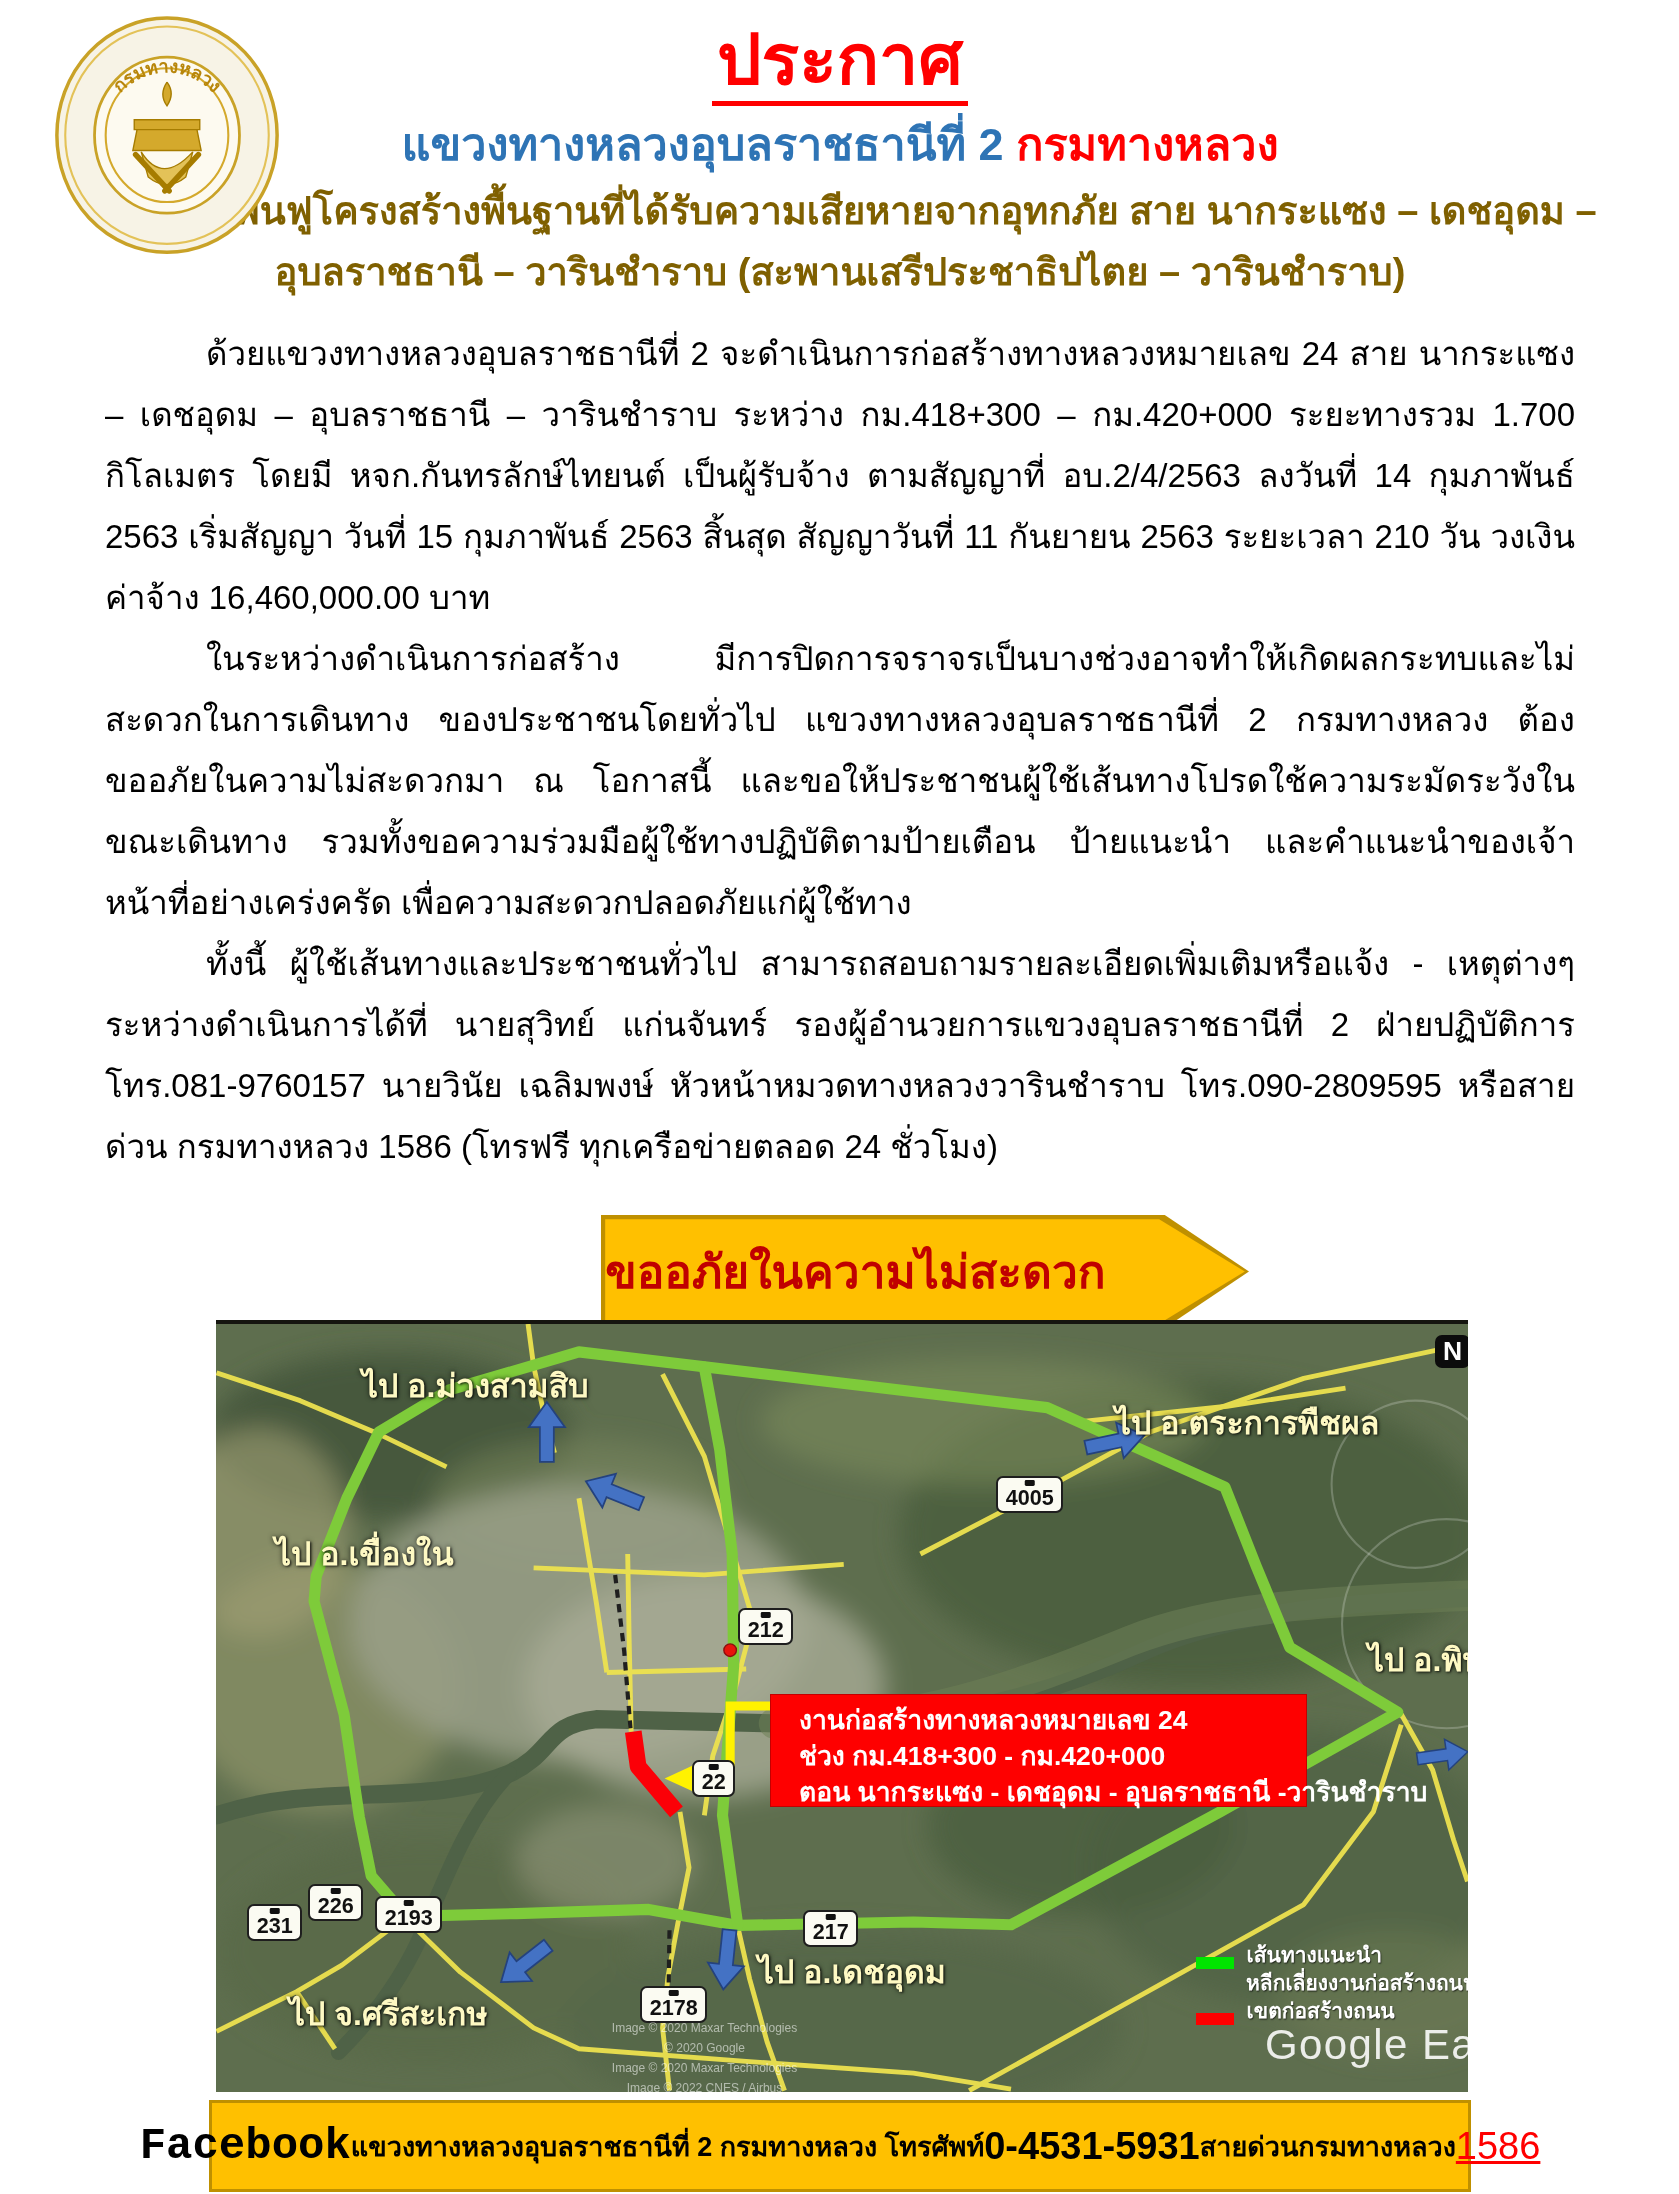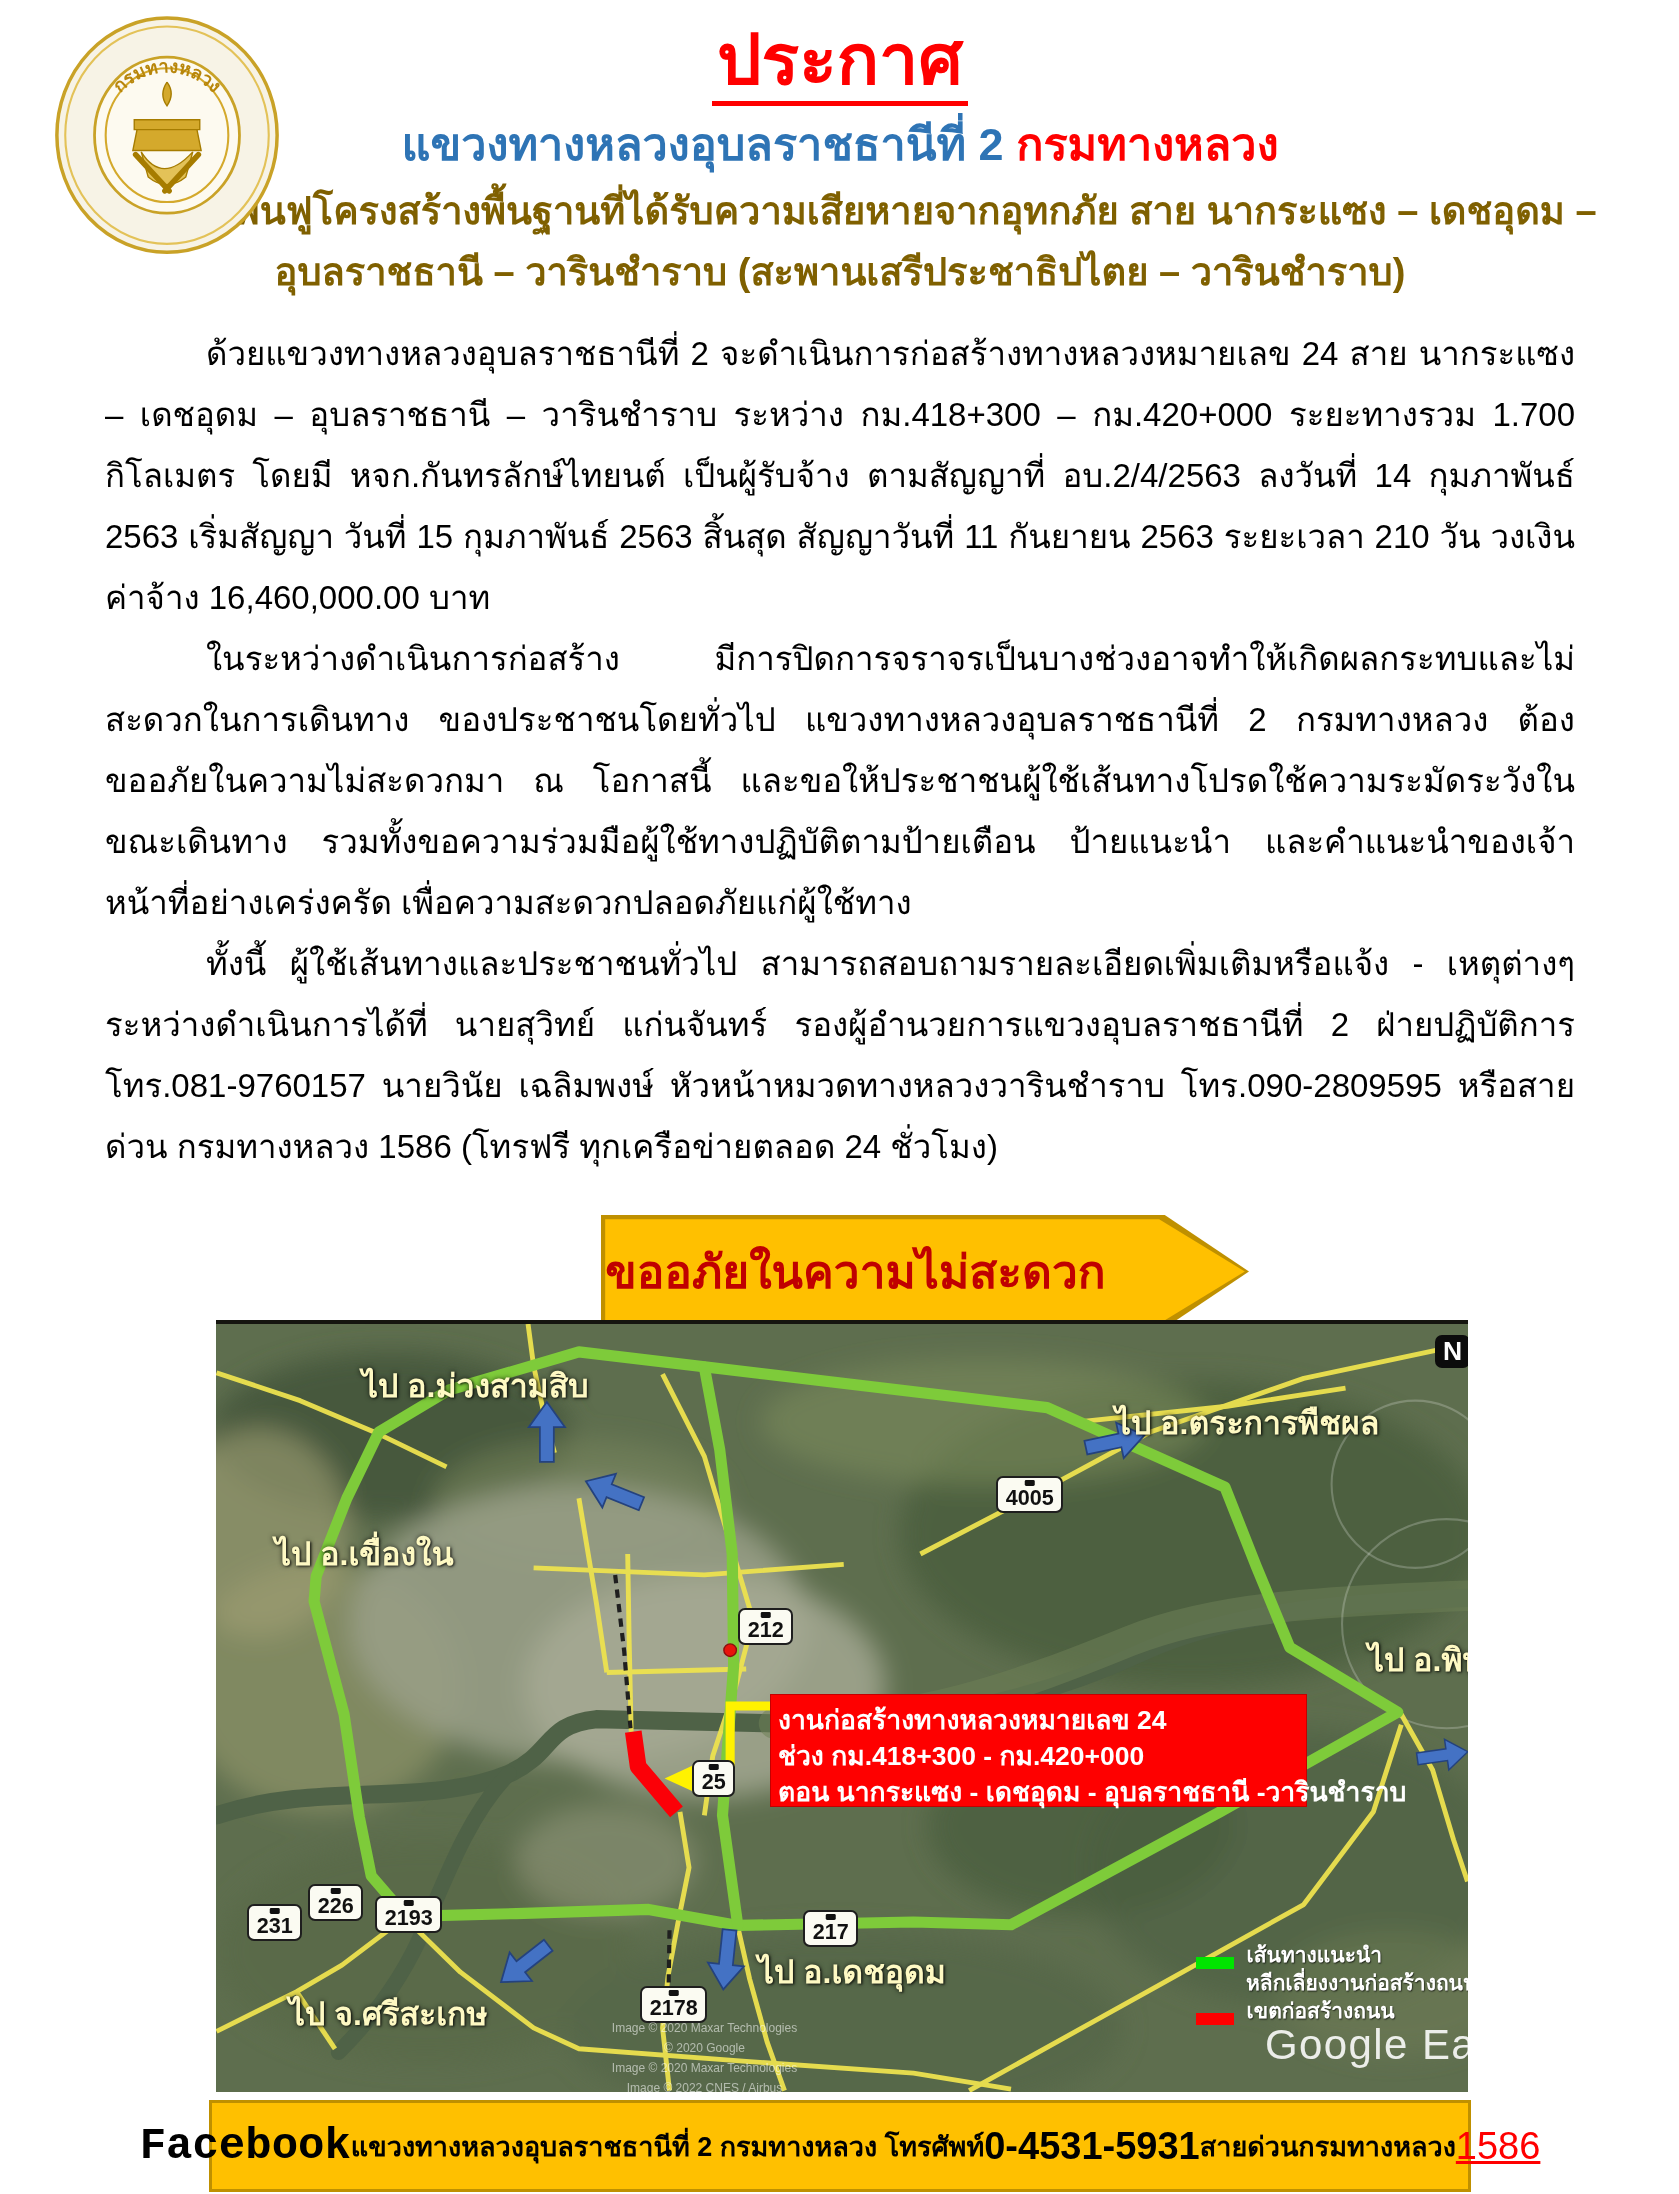--- a/index.html
+++ b/index.html
@@ -34,21 +34,21 @@
   .map-label{position:absolute; color:#fef9c3; font-weight:bold; font-size:32px; white-space:nowrap;
     text-shadow:0 0 4.9px rgba(0,0,0,.7), 1.4px 1.4px 2.1px rgba(0,0,0,.6);}
   .shield{position:absolute; background:#fbfbf2; border:2.1px solid #1e1e1e; border-radius:7px;
     padding:9px 7.7px 2.1px; font-size:21.6px; font-weight:bold; color:#111; line-height:1; white-space:nowrap;}
   .shield::before{content:""; position:absolute; top:2.1px; left:50%; transform:translateX(-50%);
     width:10.5px; height:6.3px; background:#111; border-radius:1.4px;}
   .north-badge{position:absolute; left:1219px; top:11px; width:35px; height:33px; background:#0c0c0c;
     border-radius:7px; color:#fff; font-weight:bold; font-size:26.5px; text-align:center; line-height:33px;}
   .infobox{position:absolute; left:554px; top:370px; width:537px; height:113px; background:#FE0000;
     border:1.4px solid #c40000; box-sizing:border-box; color:#fff; font-weight:bold; font-size:26.5px;
-    padding:7px 0 0 7px; line-height:36px; white-space:nowrap;}
+    padding:7px 0 0 28px; line-height:36px; white-space:nowrap;}
   .legend{position:absolute; left:980px; top:617px; width:293px; font-size:21px; color:#fff;
     font-weight:bold; text-shadow:0.7px 0.7px 1.4px rgba(0,0,0,.7); line-height:28px;}
   .legend-row{display:flex; align-items:flex-end;}
   .legend-swatch{display:inline-block; width:38px; height:12px; margin-right:12.6px; flex:0 0 auto;}
   .legend-indent{margin-left:50px;}
   .sw-green{background:#00E400;} .sw-red{background:#FE0000;}
   .gwatermark{position:absolute; left:1049px; top:697px; font-size:42px; color:rgba(255,255,255,.88);
     letter-spacing:1.4px; white-space:nowrap;}
   .attrib{position:absolute; left:363px; top:694px; width:251px; text-align:center;
     font-size:12px; color:rgba(255,255,255,.55); line-height:20px; white-space:nowrap;}
@@ -213,21 +213,21 @@
     </svg>
 
     <div class="map-label" style="left:146px; top:36px;">ไป อ.ม่วงสามสิบ</div>
     <div class="map-label" style="left:59px; top:204px;">ไป อ.เขื่องใน</div>
     <div class="map-label" style="left:899px; top:73px;">ไป อ.ตระการพืชผล</div>
     <div class="map-label" style="left:1152px; top:310px;">ไป อ.พิบูล</div>
     <div class="map-label" style="left:542px; top:622px;">ไป อ.เดชอุดม</div>
     <div class="map-label" style="left:73px; top:664px;">ไป จ.ศรีสะเกษ</div>
 
     <div class="shield" style="left:522px; top:284px;">212</div>
-    <div class="shield" style="left:476px; top:436px;">25</div>
+    <div class="shield" style="left:476px; top:436px;">22</div>
     <div class="shield" style="left:780px; top:152px;">4005</div>
     <div class="shield" style="left:31px; top:580px;">231</div>
     <div class="shield" style="left:92px; top:560px;">226</div>
     <div class="shield" style="left:159px; top:572px;">2193</div>
     <div class="shield" style="left:587px; top:586px;">217</div>
     <div class="shield" style="left:424px; top:662px;">2178</div>
 
     <div class="north-badge">N</div>
 
     <div class="infobox">

